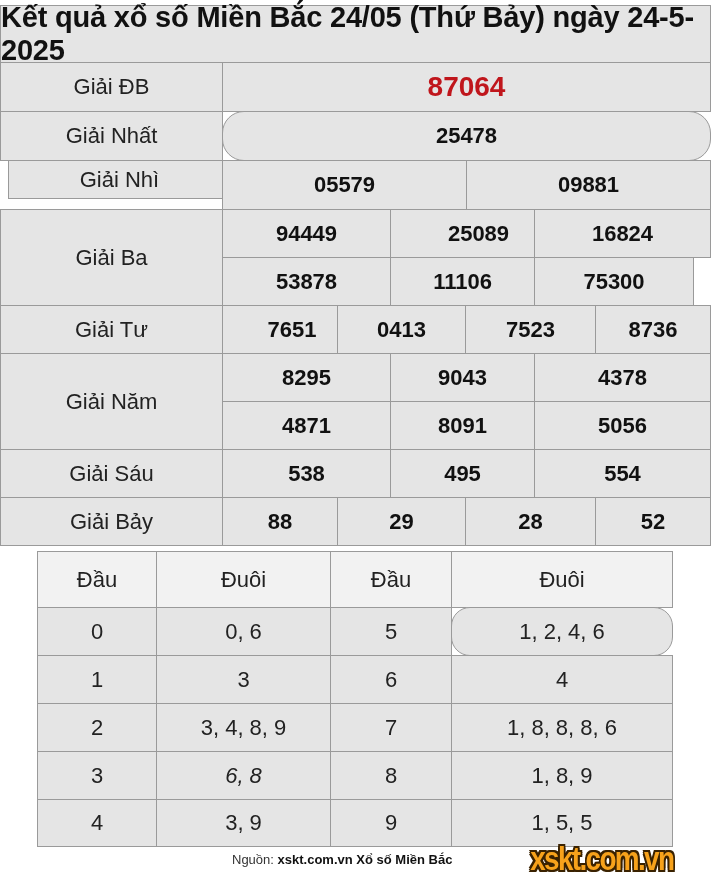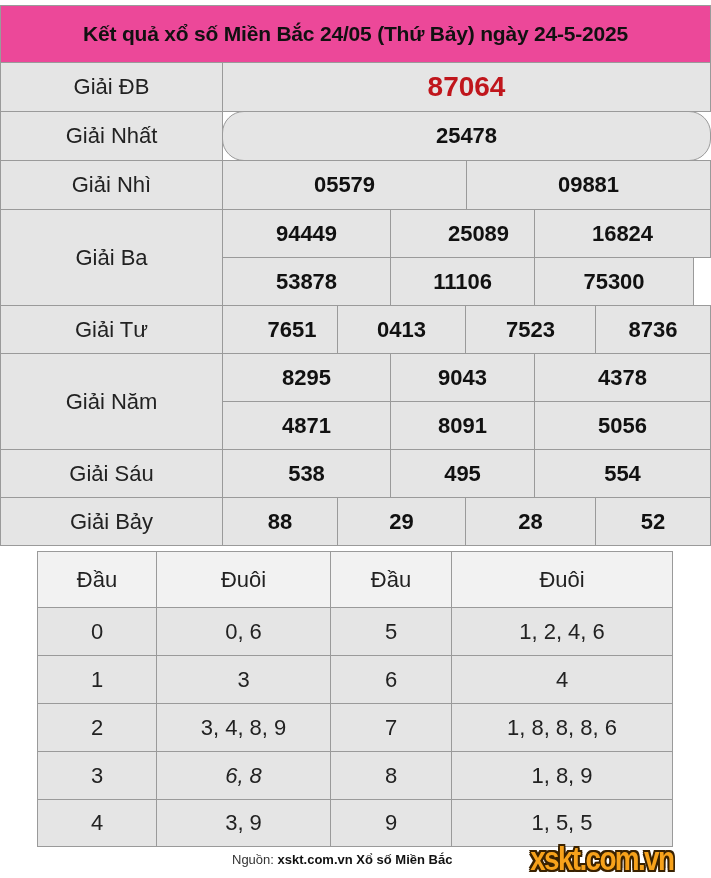--- a/index.html
+++ b/index.html
@@ -1,18 +1,18 @@
 <!DOCTYPE html>
 <html><head>
 <meta charset="utf-8">
 <style>
   html, body { margin: 0; padding: 0; background: #ffffff; }
   body { width: 711px; height: 878px; position: relative; overflow: hidden; font-family: "Liberation Sans", sans-serif; color: #111; }
   .cell { position: absolute; box-sizing: border-box; border: 1px solid #9a9a9a; display: flex; align-items: center; justify-content: center; background: #e5e5e5; }
-  .title { background: #ec4899; font-weight: bold; font-size: 21px; letter-spacing: -0.2px; }
+  .title { background: #e5e5e5; font-weight: bold; font-size: 29px; letter-spacing: -0.2px; }
   .label { font-size: 22px; color: #222; }
   .num { font-weight: bold; font-size: 22px; color: #111; }
   .num.db { color: #c0161c; font-size: 28px; }
   .th { background: #f2f2f2; font-size: 22px; color: #222; }
   .td { font-size: 22px; color: #222; }
   .source { position: absolute; left: 232px; top: 852px; font-size: 13px; color: #333; white-space: nowrap; }
   .source b { color: #111; }
   .logo { position: absolute; left: 528px; top: 838px; width: 180px; height: 40px; display: flex; align-items: center; justify-content: center;
     font-family: "Liberation Sans", sans-serif; font-weight: bold; font-size: 34px; letter-spacing: -2px; color: #f7a21b;
     transform: scaleX(0.82); transform-origin: left center;
@@ -32,21 +32,21 @@
     <span>87064</span>
   </div>
 
 <div class="cell label" style="left:0;top:111px;width:223px;height:50px;">
     <span>Giải Nhất</span>
   </div>
 <div class="cell num" style="left:222px;top:111px;width:489px;height:50px;border-radius:22px;">
     <span>25478</span>
   </div>
 
-<div class="cell label" style="left:0;top:160px;width:223px;height:50px;">
+<div class="cell label" style="left:8px;top:160px;width:223px;height:39px;">
     <span>Giải Nhì</span>
   </div>
 <div class="cell num" style="left:222px;top:160px;width:245px;height:50px;">
     <span>05579</span>
   </div>
 <div class="cell num" style="left:466px;top:160px;width:245px;height:50px;">
     <span>09881</span>
   </div>
 
 <div class="cell label" style="left:0;top:209px;width:223px;height:97px;">
@@ -154,21 +154,21 @@
 
   <div class="cell td" style="left:37px;top:607px;width:120px;height:49px;">
       <span>0</span>
     </div>
   <div class="cell td" style="left:156px;top:607px;width:175px;height:49px;">
       <span>0, 6</span>
     </div>
   <div class="cell td" style="left:330px;top:607px;width:122px;height:49px;">
       <span>5</span>
     </div>
-  <div class="cell td" style="left:451px;top:607px;width:222px;height:49px;">
+  <div class="cell td" style="left:451px;top:607px;width:222px;height:49px;border-radius:19px;">
       <span>1, 2, 4, 6</span>
     </div>
 
   <div class="cell td" style="left:37px;top:655px;width:120px;height:49px;">
       <span>1</span>
     </div>
   <div class="cell td" style="left:156px;top:655px;width:175px;height:49px;">
       <span>3</span>
     </div>
   <div class="cell td" style="left:330px;top:655px;width:122px;height:49px;">

